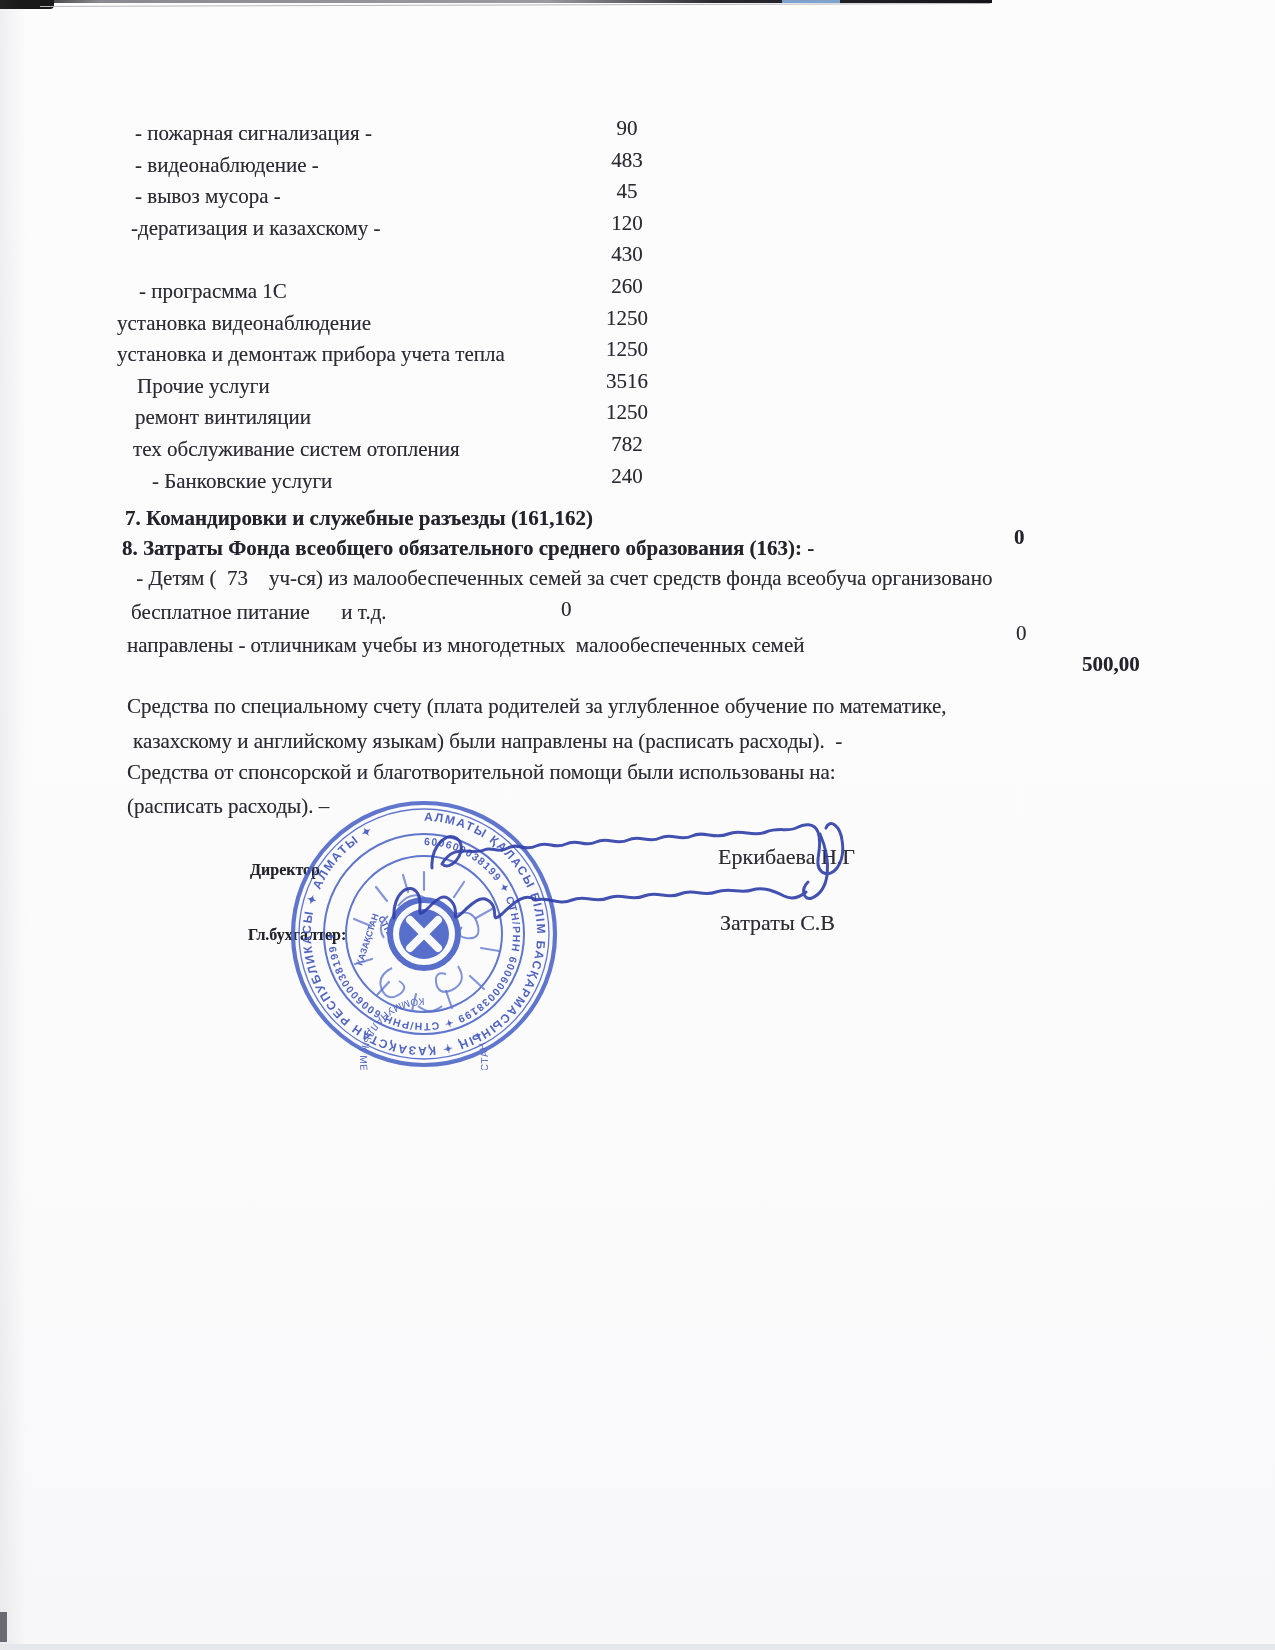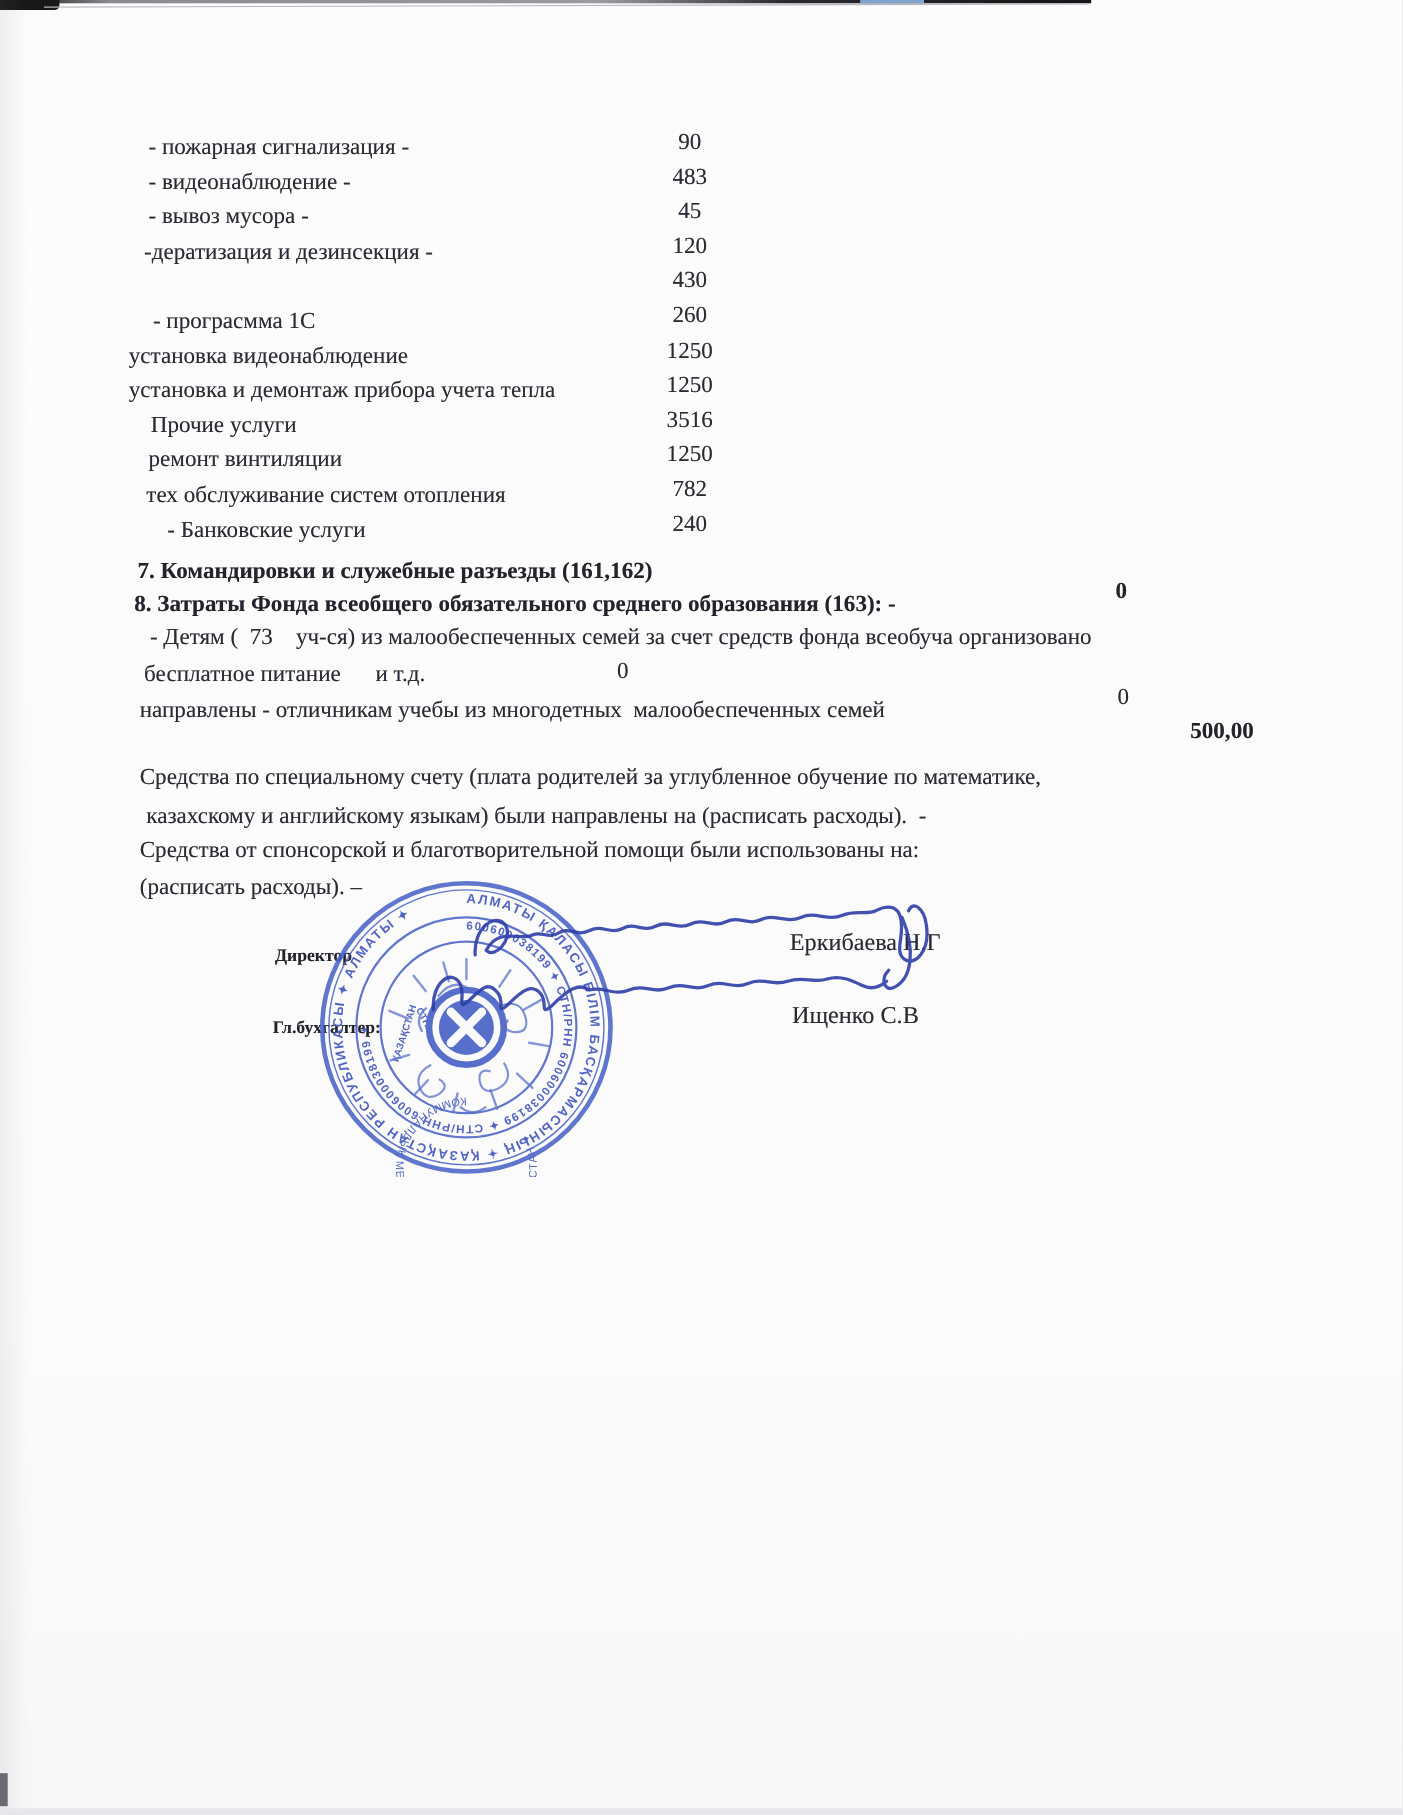--- a/index.html
+++ b/index.html
@@ -54,21 +54,21 @@
   <div class="artifact" id="top-corner"></div>
   <div class="artifact" id="top-blue"></div>
   <div class="artifact" id="top-hairline"></div>
   <div class="artifact" id="left-shade"></div>
   <div class="artifact" id="bottom-strip"></div>
   <div class="artifact" id="bottom-mark"></div>
 
   <div class="line" style="left:135px;top:120px">- пожарная сигнализация -</div>
   <div class="line" style="left:135px;top:152px">- видеонаблюдение -</div>
   <div class="line" style="left:135px;top:183px">- вывоз мусора -</div>
-  <div class="line" style="left:131px;top:215px">-дератизация и дезинсекция -</div>
+  <div class="line" style="left:131px;top:215px">-дератизация и казахскому -</div>
   <div class="line" style="left:139px;top:278px">- програсмма 1С</div>
   <div class="line" style="left:117px;top:310px">установка видеонаблюдение</div>
   <div class="line" style="left:117px;top:341px">установка и демонтаж прибора учета тепла</div>
   <div class="line" style="left:137px;top:373px">Прочие услуги</div>
   <div class="line" style="left:135px;top:404px">ремонт винтиляции</div>
   <div class="line" style="left:133px;top:436px">тех обслуживание систем отопления</div>
   <div class="line" style="left:152px;top:468px">- Банковские услуги</div>
 
   <div class="val" style="left:552px;top:115px">90</div>
   <div class="val" style="left:552px;top:147px">483</div>
@@ -95,21 +95,21 @@
 
   <div class="line bold" style="left:1082px;top:651px">500,00</div>
   <div class="line" style="left:133px;top:728px">казахскому и английскому языкам) были направлены на (расписать расходы).  -</div>
   <div class="line" style="left:127px;top:693px">Средства по специальному счету (плата родителей за углубленное обучение по математике,</div>
   <div class="line" style="left:127px;top:759px">Средства от спонсорской и благотворительной помощи были использованы на:</div>
   <div class="line" style="left:127px;top:793px">(расписать расходы). –</div>
 
   <div class="line bold sig-label" style="left:250px;top:857px">Директор</div>
   <div class="line sig-name" style="left:718px;top:844px">Еркибаева Н.Г</div>
   <div class="line bold sig-label" style="left:248px;top:922px">Гл.бухгалтер:</div>
-  <div class="line sig-name" style="left:720px;top:910px">Ищенко С.В</div>
+  <div class="line sig-name" style="left:720px;top:910px">Затраты С.В</div>
 
   <svg id="stamp" width="272" height="272" viewBox="0 0 272 272">
     <defs>
       <path id="ringTop" d="M136,136 m0,-113 a113,113 0 1,1 -0.02,0"></path>
       <path id="ringMid" d="M136,136 m0,-89  a89,89  0 1,1 -0.02,0"></path>
       <path id="ringBot" d="M136,136 m0,64   a64,64  0 1,0  0.02,0"></path>
     </defs>
     <g stroke="#4a63c6" fill="none" opacity="0.95">
       <circle cx="136" cy="136" r="131" stroke-width="4.2"></circle>
       <circle cx="136" cy="136" r="125" stroke-width="1.3"></circle>

